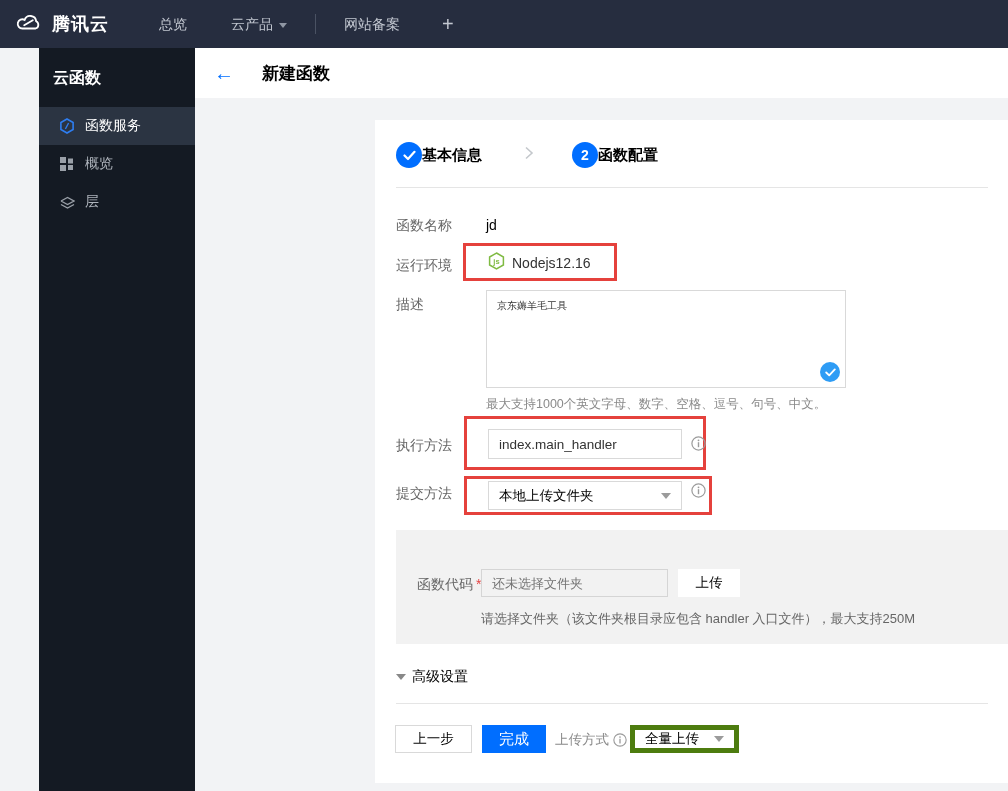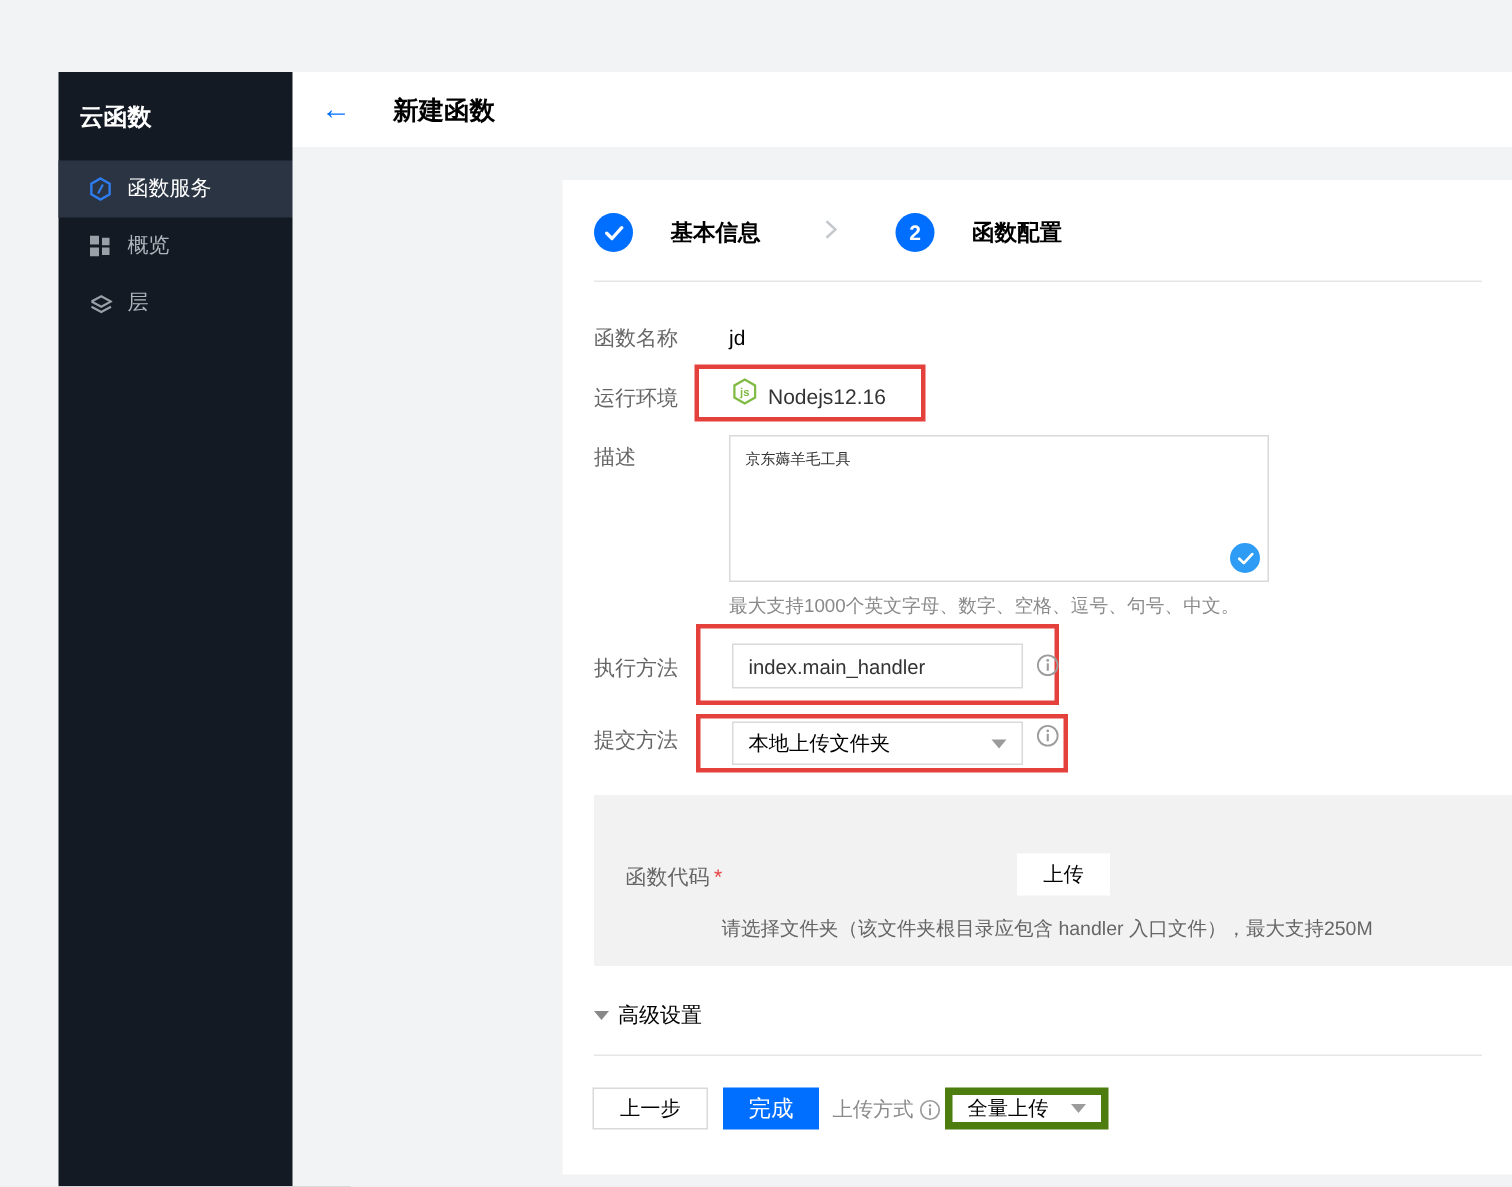--- a/index.html
+++ b/index.html
@@ -28,21 +28,21 @@
   .back-arrow { color:#006eff; font-size:20px; font-weight:700; margin-left:19px; cursor:pointer; line-height:1; }
   .page-title { color:#000000; font-size:17px; font-weight:700; margin-left:28px; }
 
   
   .content-bg { position:absolute; left:195px; top:98px; width:813px; height:693px; background:#f2f3f5; }
   .panel { position:absolute; left:375px; top:120px; width:633px; height:663px; background:#ffffff; }
 
   
   .stepper { position:absolute; left:21px; top:22px; height:26px; display:flex; align-items:center; }
   .step-circle { width:26px; height:26px; border-radius:50%; background:#006eff; color:#fff; display:inline-flex; align-items:center; justify-content:center; font-size:14px; font-weight:700; }
-  .step-label { font-size:15px; font-weight:700; color:#000; margin-left:25px; }
+  .step-label { font-size:15px; font-weight:700; color:#000; margin-left:0; }
   .step-chevron { margin:0 38px 0 42px; color:#c4c8cc; }
   .stepper-divider { position:absolute; left:21px; right:20px; top:67px; height:1px; background:#e5e5e5; }
 
   
   .flabel { position:absolute; left:21px; color:#666; font-size:14px; }
   .fvalue { position:absolute; left:111px; color:#000; font-size:14px; }
 
   .red-box { position:absolute; border:3px solid #e5413c; }
 
   .runtime-inner { position:absolute; left:113px; top:132px; display:flex; align-items:center; gap:7px; }
@@ -74,20 +74,38 @@
   .btn-prev { position:absolute; left:20px; top:605px; width:77px; height:28px; background:#fff; border:1px solid #d9d9d9; color:#000; font-size:13.5px; font-family:Liberation Serif, serif; cursor:pointer; }
   .btn-finish { position:absolute; left:107px; top:605px; width:64px; height:28px; background:#006eff; border:none; color:#fff; font-size:15px; font-family:inherit; cursor:pointer; }
   .upload-mode-label { position:absolute; left:180px; top:611px; color:#8a8a8a; font-size:13.5px; display:flex; align-items:center; gap:4px; }
   .mode-select { position:absolute; left:255px; top:605px; width:109px; height:28px; border:5px solid #4d7c0f; background:#fff; display:flex; align-items:center; font-size:13.5px; color:#000; padding:0 10px; cursor:pointer; }
 </style>
 </head>
 <body>
 
 <div id="app">
 
+  <div class="navbar">
+    <div class="brand">
+      <span>
+        <svg width="26" height="20" viewBox="0 0 26 20">
+          <path d="M6.5 16.5 A4.6 4.6 0 1 1 8.6 7.9 A6 6 0 0 1 20.2 9.3 A3.9 3.9 0 0 1 19.6 16.5 Z" fill="none" stroke="#ffffff" stroke-width="1.8"></path>
+          <path d="M8.2 13.2 L16.8 8.2" stroke="#ffffff" stroke-width="1.8" stroke-linecap="round"></path>
+        </svg>
+      </span>
+      <span class="brand-name">腾讯云</span>
+    </div>
+    <div class="nav-item">总览</div>
+    <div class="nav-item">
+      <span>云产品</span><span class="nav-caret"></span>
+    </div>
+    <div class="nav-divider"></div>
+    <div class="nav-item">网站备案</div>
+    <div class="nav-plus">+</div>
+  </div>
 
   <div class="sidebar">
     <div class="side-title">云函数</div>
 
     <div class="side-item active">
       <span class="icn">
         <svg width="16" height="16" viewBox="0 0 16 16">
           <polygon points="8,1 14.1,4.5 14.1,11.5 8,15 1.9,11.5 1.9,4.5" fill="none" stroke="#2e7df0" stroke-width="1.6"></polygon>
           <path d="M9.6 5 L6.4 11" stroke="#2e7df0" stroke-width="1.4"></path>
         </svg>
@@ -190,20 +208,21 @@
         <circle cx="7.5" cy="7.5" r="6.6" fill="none" stroke="#9b9b9b" stroke-width="1.2"></circle>
         <circle cx="7.5" cy="4.3" r="0.9" fill="#9b9b9b"></circle>
         <rect x="6.8" y="6.2" width="1.4" height="5" fill="#9b9b9b"></rect>
       </svg>
     </span>
 
     <div class="code-section">
       <div class="code-label">
         <span>函数代码</span><span class="req-star">*</span>
       </div>
+      <input class="code-input" type="text" placeholder="还未选择文件夹" style="">
       <button class="upload-btn">上传</button>
       <div class="code-helper">请选择文件夹（该文件夹根目录应包含 handler 入口文件），最大支持250M</div>
     </div>
 
     <div class="advanced">
       <span class="adv-caret"></span>
       <span>高级设置</span>
     </div>
     <div class="bottom-divider"></div>
 

